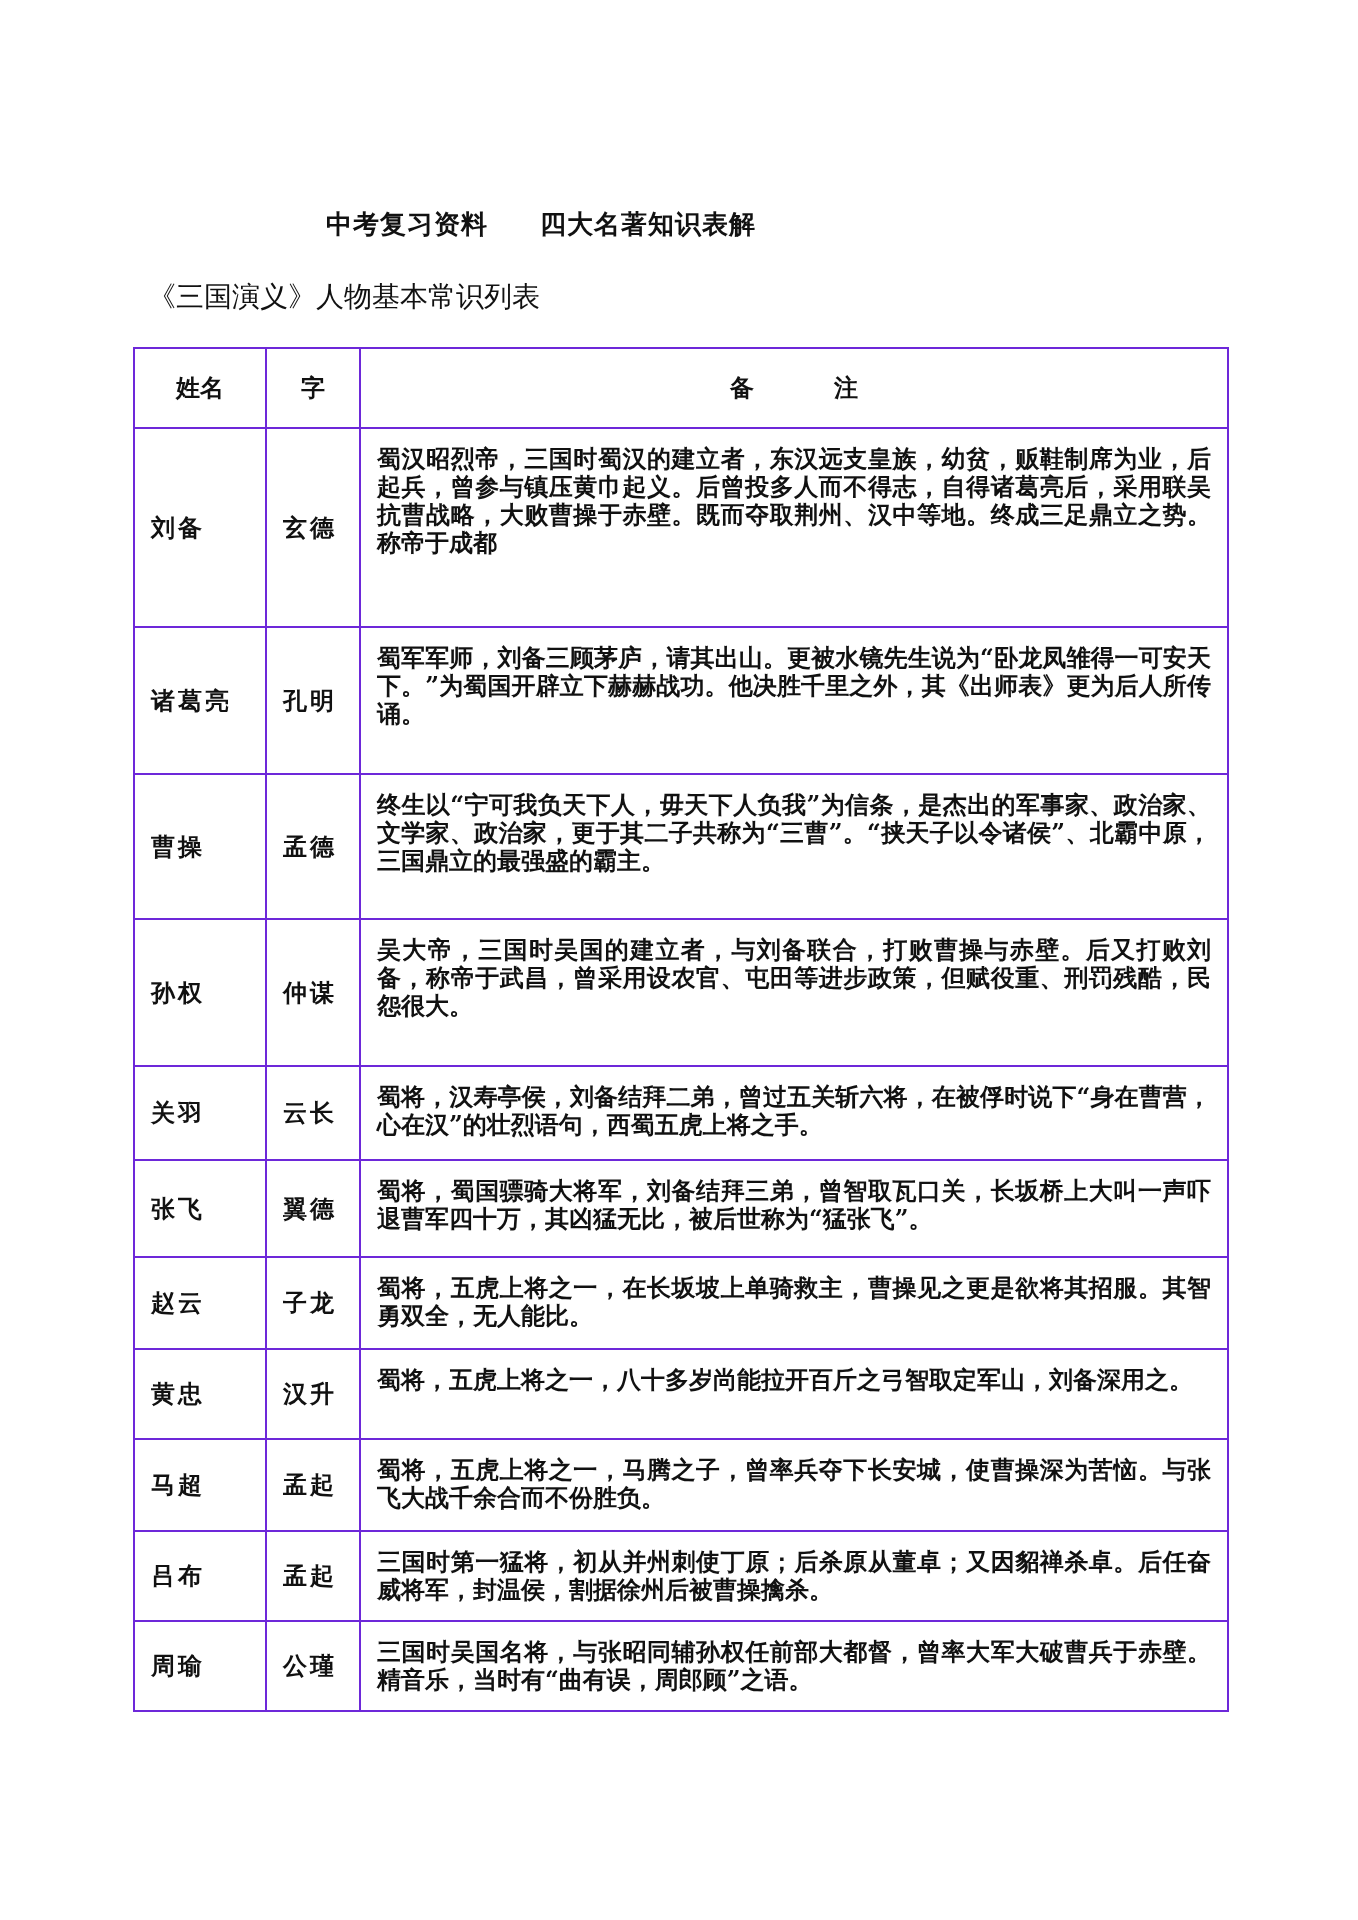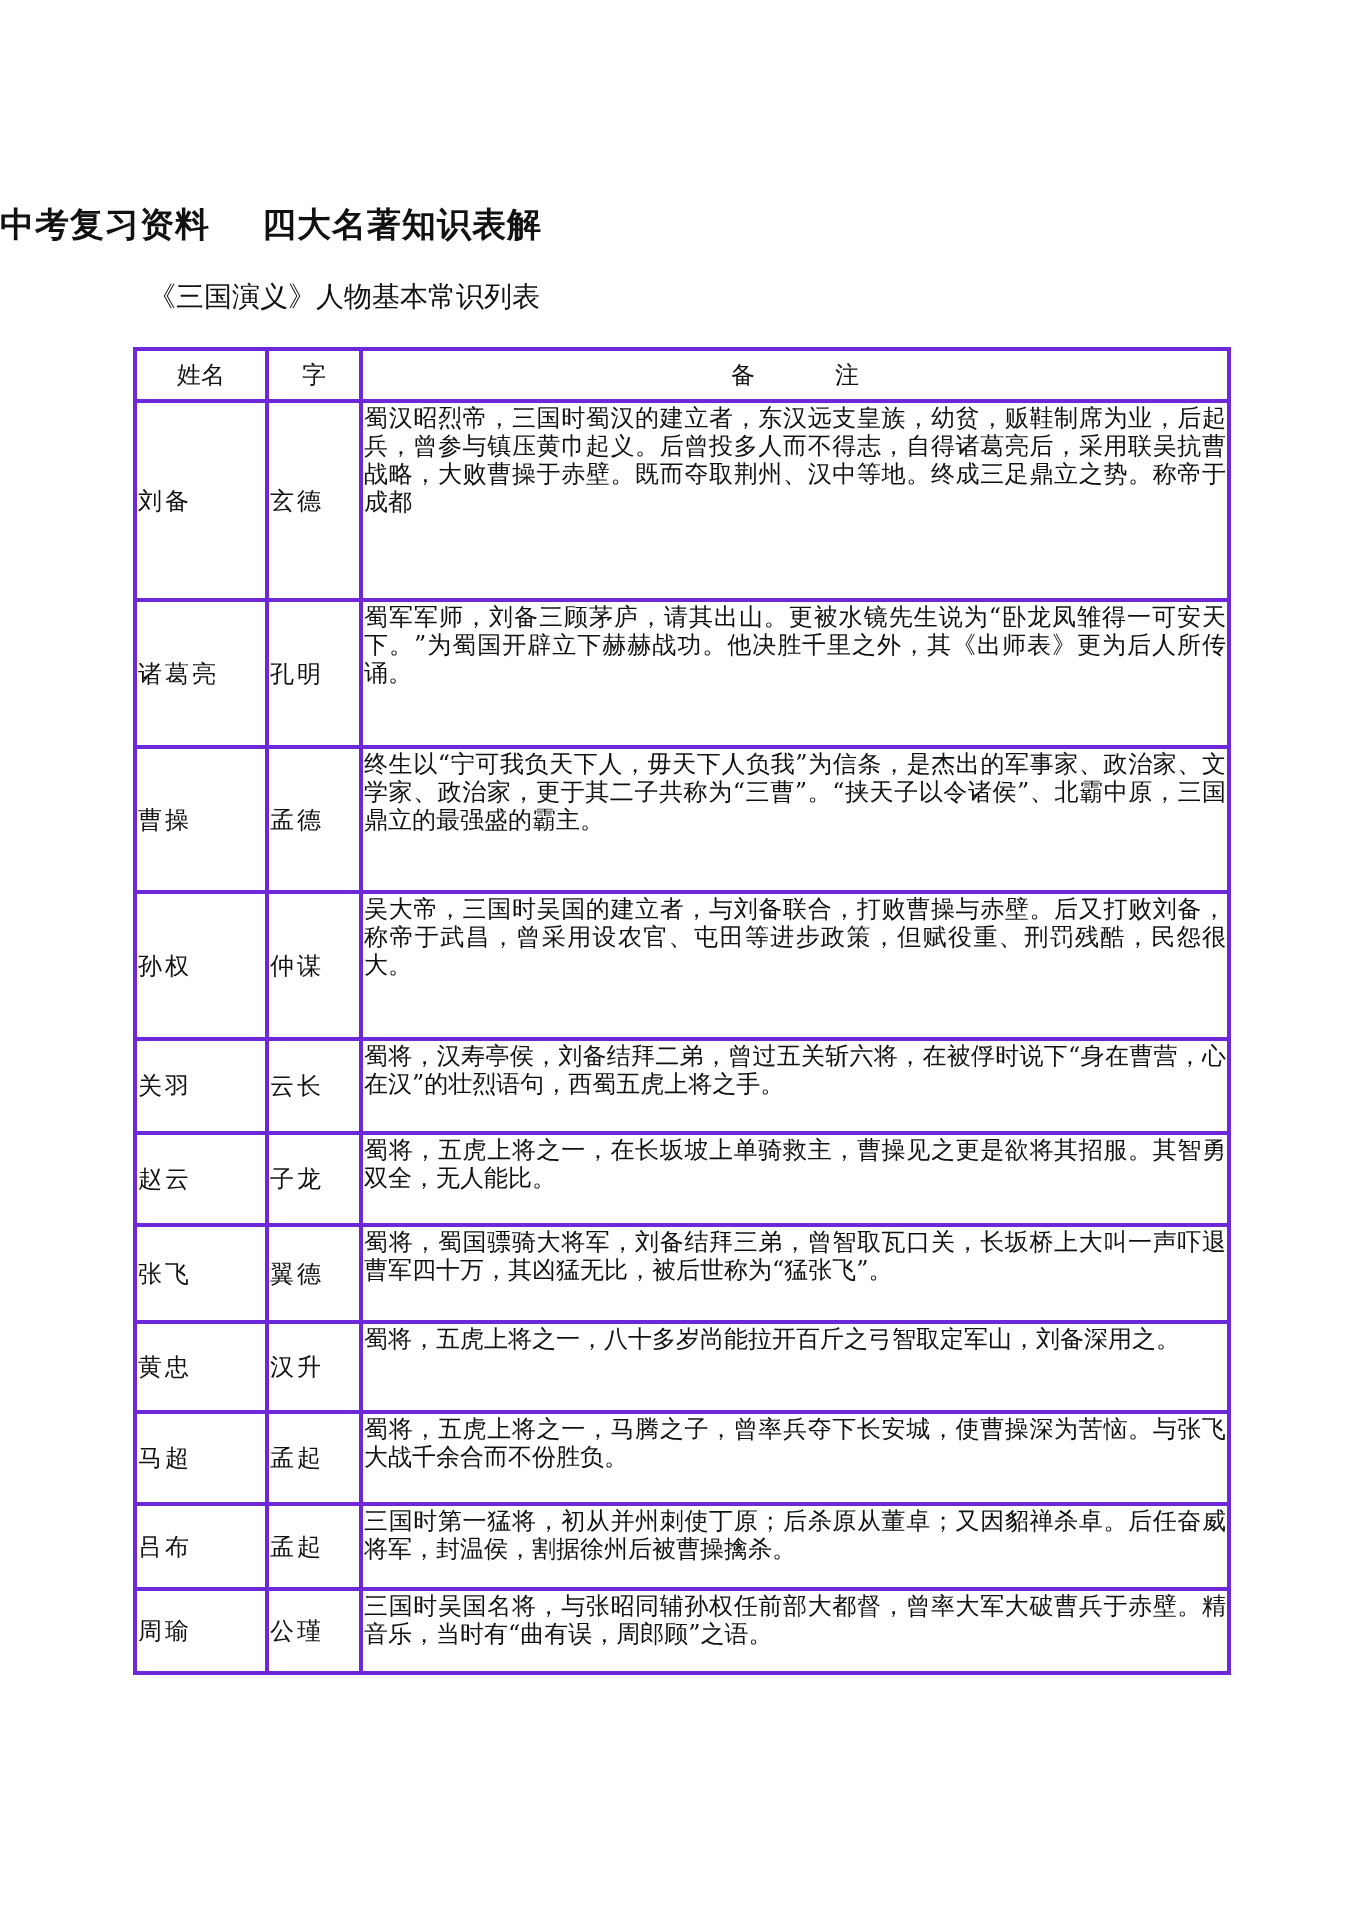--- a/index.html
+++ b/index.html
@@ -13,24 +13,24 @@
       position: relative;
       overflow: hidden;
       color: #111111;
       font-family: "DejaVu Serif", "Liberation Serif", serif;
     }
     .page-title {
       position: absolute;
       top: 200px;
       left: 0;
       width: 1082px;
-      text-align: left;
+      text-align: center;
       font-family: "DejaVu Sans", "Liberation Sans", sans-serif;
       font-weight: bold;
-      font-size: 34px;
+      font-size: 26px;
       letter-spacing: 1px;
       line-height: 48px;
     }
     .page-title .gap {
       display: inline-block;
       width: 52px;
     }
     .subtitle {
       position: absolute;
       top: 280px;
@@ -41,23 +41,23 @@
     table.roster {
       position: absolute;
       top: 347px;
       left: 133px;
       width: 1094px;
       border-collapse: collapse;
       table-layout: fixed;
       font-size: 23px;
     }
     table.roster td, table.roster th {
-      border: 4px solid #6d28d9;
-      padding: 1px;
-      font-weight: normal;
+      border: 2px solid #6d28d9;
+      padding: 16px;
+      font-weight: bold;
     }
     col.c-name { width: 132px; }
     col.c-zi { width: 94px; }
     col.c-note { width: 868px; }
     .hdr th {
       height: 46px;
       text-align: center;
       font-size: 24px;
     }
     .hdr .note-h {
@@ -123,29 +123,29 @@
     <tr style="height:147px">
       <td class="name">孙权</td>
       <td class="zi">仲谋</td>
       <td class="note">吴大帝，三国时吴国的建立者，与刘备联合，打败曹操与赤壁。后又打败刘备，称帝于武昌，曾采用设农官、屯田等进步政策，但赋役重、刑罚残酷，民怨很大。</td>
     </tr>
     <tr style="height:94px">
       <td class="name">关羽</td>
       <td class="zi">云长</td>
       <td class="note">蜀将，汉寿亭侯，刘备结拜二弟，曾过五关斩六将，在被俘时说下“身在曹营，心在汉”的壮烈语句，西蜀五虎上将之手。</td>
     </tr>
+    <tr style="height:97px">
+      <td class="name">张飞</td>
+      <td class="zi">翼德</td>
+      <td class="note">蜀将，蜀国骠骑大将军，刘备结拜三弟，曾智取瓦口关，长坂桥上大叫一声吓退曹军四十万，其凶猛无比，被后世称为“猛张飞”。</td>
+    </tr>
     <tr style="height:92px">
       <td class="name">赵云</td>
       <td class="zi">子龙</td>
       <td class="note">蜀将，五虎上将之一，在长坂坡上单骑救主，曹操见之更是欲将其招服。其智勇双全，无人能比。</td>
-    </tr>
-    <tr style="height:97px">
-      <td class="name">张飞</td>
-      <td class="zi">翼德</td>
-      <td class="note">蜀将，蜀国骠骑大将军，刘备结拜三弟，曾智取瓦口关，长坂桥上大叫一声吓退曹军四十万，其凶猛无比，被后世称为“猛张飞”。</td>
     </tr>
     <tr style="height:90px">
       <td class="name">黄忠</td>
       <td class="zi">汉升</td>
       <td class="note">蜀将，五虎上将之一，八十多岁尚能拉开百斤之弓智取定军山，刘备深用之。</td>
     </tr>
     <tr style="height:92px">
       <td class="name">马超</td>
       <td class="zi">孟起</td>
       <td class="note">蜀将，五虎上将之一，马腾之子，曾率兵夺下长安城，使曹操深为苦恼。与张飞大战千余合而不份胜负。</td>

